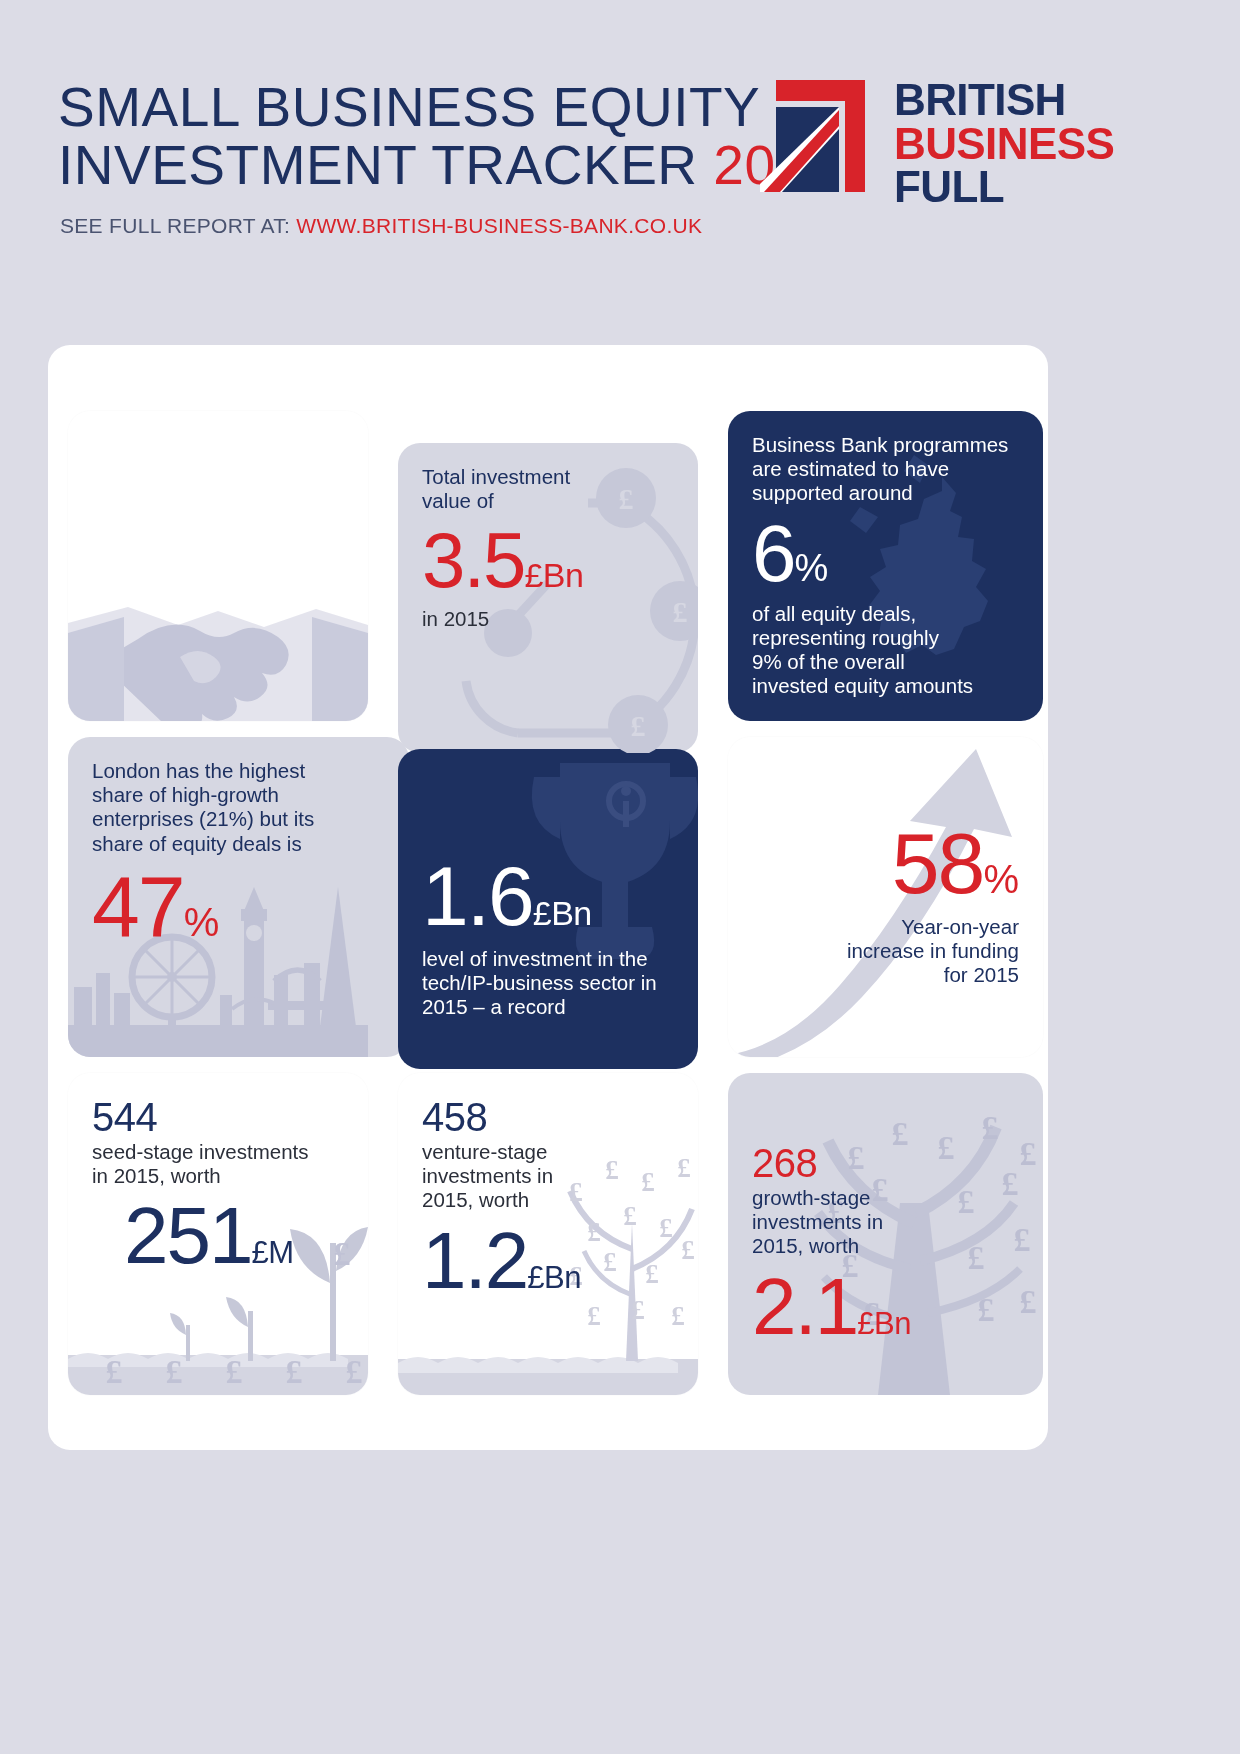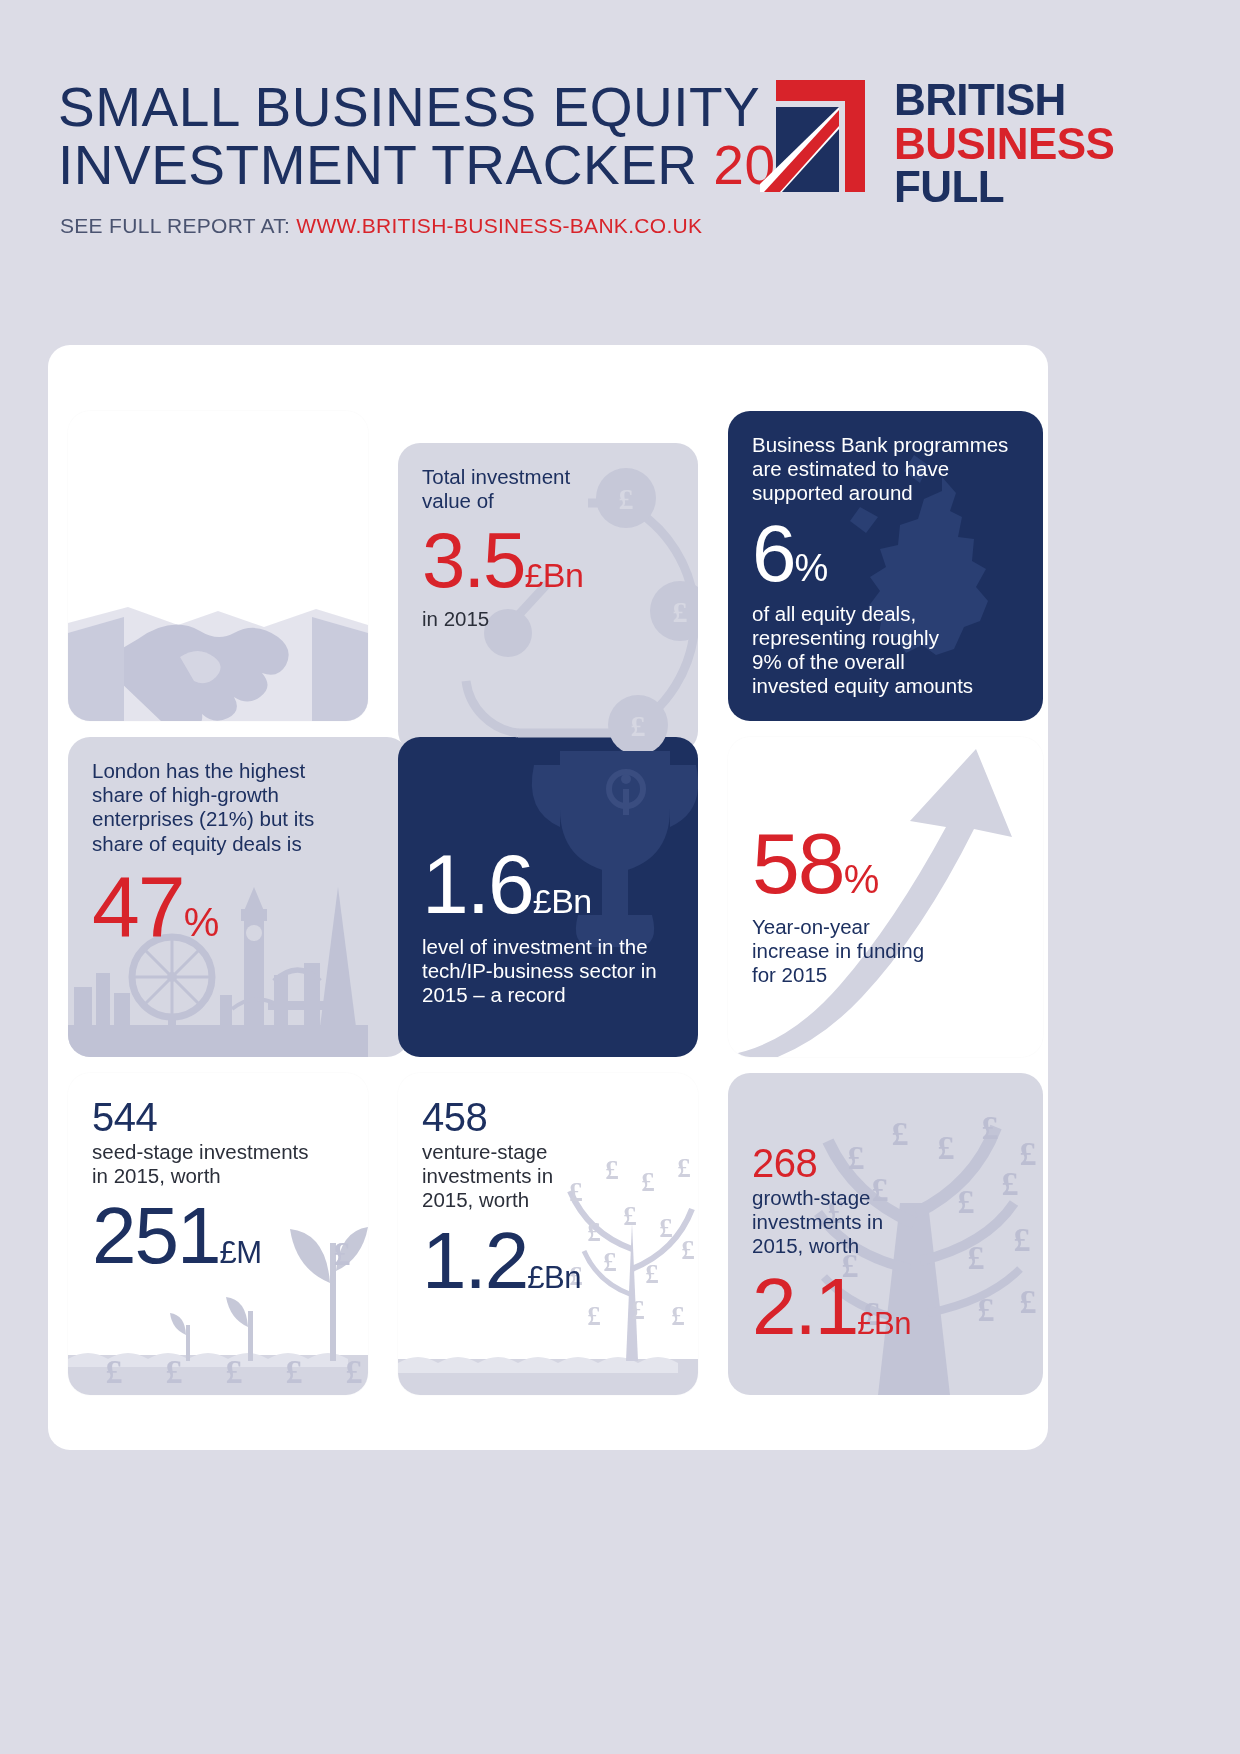--- a/index.html
+++ b/index.html
@@ -74,39 +74,39 @@
     color: #1d3060; white-space: pre-line;
   }
   .body.w { color: #ffffff; }
   .body.dk { color: #2b2f3a; }
 
   
   #card-deals   { left: 0px;   top: 0px;   width: 300px; height: 310px; }
   #card-total   { left: 330px; top: 0px;   width: 300px; height: 310px; margin-top: 32px; }
   #card-prog    { left: 660px; top: 0px;   width: 315px; height: 310px; }
   #card-london  { left: 0px;   top: 326px; width: 341px; height: 320px; }
-  #card-tech    { left: 330px; top: 326px; width: 300px; height: 320px; }
-  #card-yoy     { left: 660px; top: 326px; width: 315px; height: 320px; }
+  #card-tech    { left: 330px; top: 338px; width: 300px; height: 320px; }
+  #card-yoy     { left: 660px; top: 326px; width: 315px; height: 320px; text-align: right; }
   #card-seed    { left: 0px;   top: 662px; width: 300px; height: 322px; }
   #card-venture { left: 330px; top: 662px; width: 300px; height: 322px; }
   #card-growth  { left: 660px; top: 662px; width: 315px; height: 322px; }
 
   .n-1270 { font-size: 86px; }
   .n-35   { font-size: 78px; }
   .n-35 .unit { font-size: 34px; }
   .n-6    { font-size: 80px; }
   .n-6 .unit { font-size: 38px; letter-spacing: 0; }
   .n-47   { font-size: 86px; }
   .n-47 .unit { font-size: 40px; letter-spacing: 0; }
   .n-16   { font-size: 84px; }
   .n-16 .unit { font-size: 34px; }
   .n-58   { font-size: 86px; }
   .n-58 .unit { font-size: 40px; letter-spacing: 0; }
   .n-small { font-size: 40px; letter-spacing: -0.5px; font-weight: 300; }
-  .n-251  { font-size: 80px; }
+  .n-251  { font-size: 80px; margin-left: 32px; }
   .n-251 .unit { font-size: 31px; }
   .n-12   { font-size: 80px; }
   .n-12 .unit { font-size: 31px; }
   .n-21   { font-size: 80px; }
   .n-21 .unit { font-size: 31px; }
 
   .sp-s { height: 10px; }
   .sp-m { height: 16px; }
 </style>
 </head>

